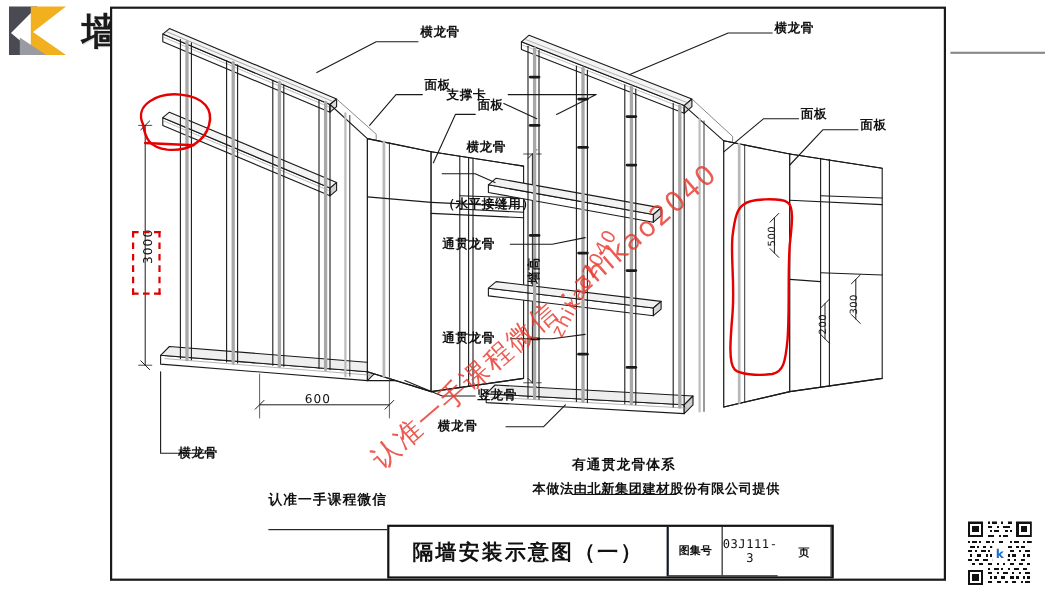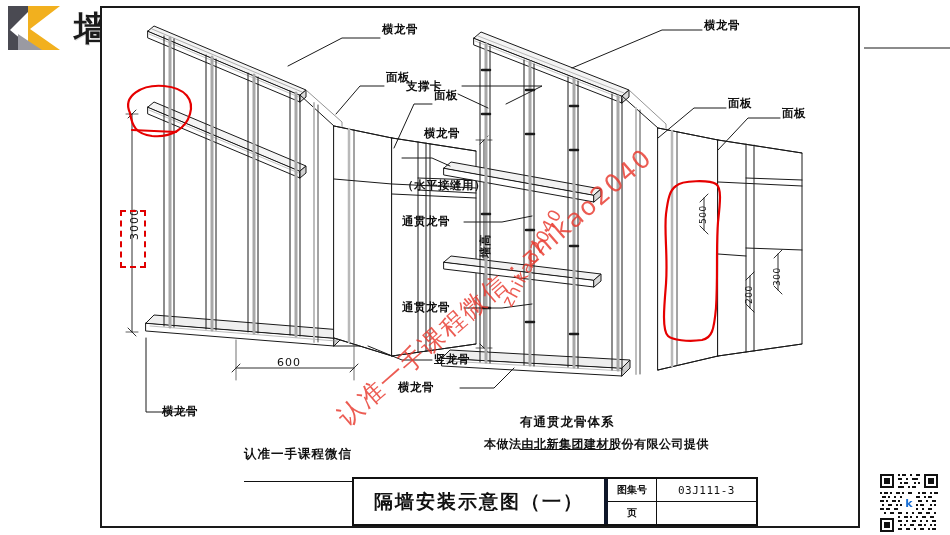--- a/index.html
+++ b/index.html
@@ -78,21 +78,21 @@
   
   .titleblock{
     position:absolute;left:352px;top:477px;width:406px;height:49px;
     border:2px solid #111;box-sizing:border-box;background:#fff;display:flex;text-align:center;
   }
   .tb-title{
     flex:1;display:flex;align-items:center;justify-content:center;
     font-family:"DejaVu Sans","Liberation Sans",sans-serif;
     font-size:19px;font-weight:bold;color:#111;letter-spacing:2px;
   }
-  .tb-right{width:148px;border-left:4px solid #0f172a;display:flex;flex-direction:column;}
+  .tb-right{width:148px;border-left:2px solid #0f172a;display:flex;flex-direction:row;}
   .tb-row{flex:1;display:flex;border-bottom:1.5px solid #111;}
   .tb-row:last-child{border-bottom:none;}
   .tb-key{
     width:48px;border-right:1.5px solid #111;display:flex;align-items:center;justify-content:center;
     font-family:"DejaVu Sans","Liberation Sans",sans-serif;font-size:10px;font-weight:bold;color:#111;
   }
   .tb-val{
     flex:1;display:flex;align-items:center;justify-content:center;
     font-family:"DejaVu Sans Mono","Liberation Mono",monospace;font-size:11px;color:#111;letter-spacing:.5px;
   }

